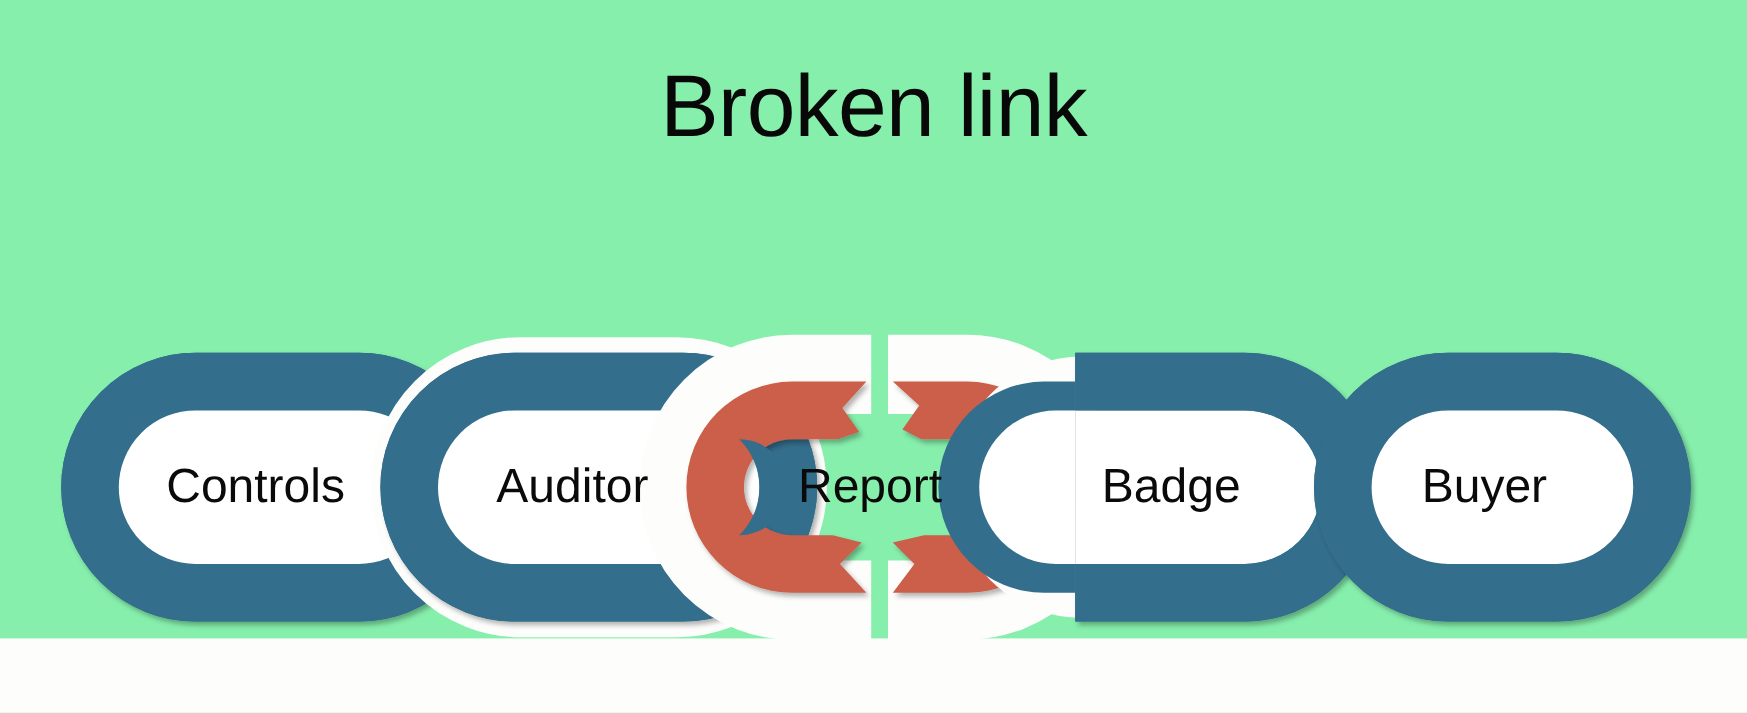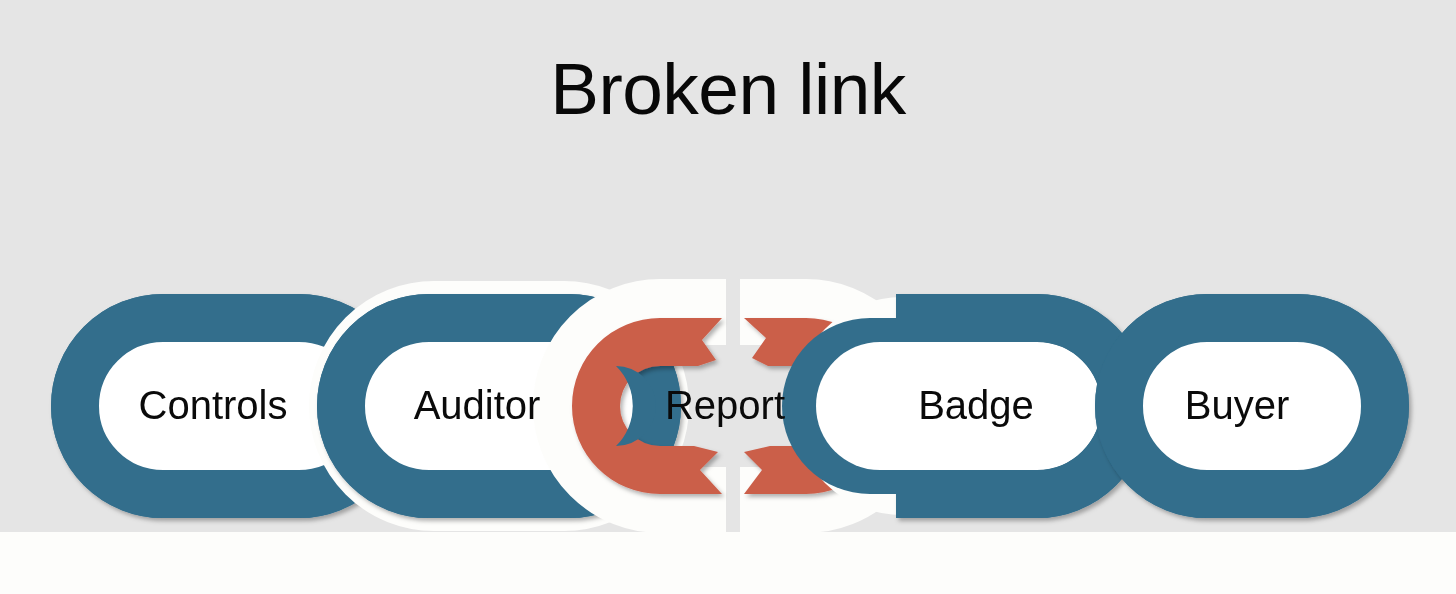--- a/index.html
+++ b/index.html
@@ -11,21 +11,21 @@
     height: 594px;
     background: #fdfdfb;
     font-family: "Liberation Sans", sans-serif;
     overflow: hidden;
     position: relative;
   }
   #canvas {
     position: relative;
     width: 1456px;
     height: 532px;
-    background: #e5e5e5;
+    background: #86efac;
   }
   #title {
     position: absolute;
     top: 52px;
     left: 0;
     width: 1456px;
     text-align: center;
     font-size: 73px;
     font-weight: 400;
     color: #080808;

